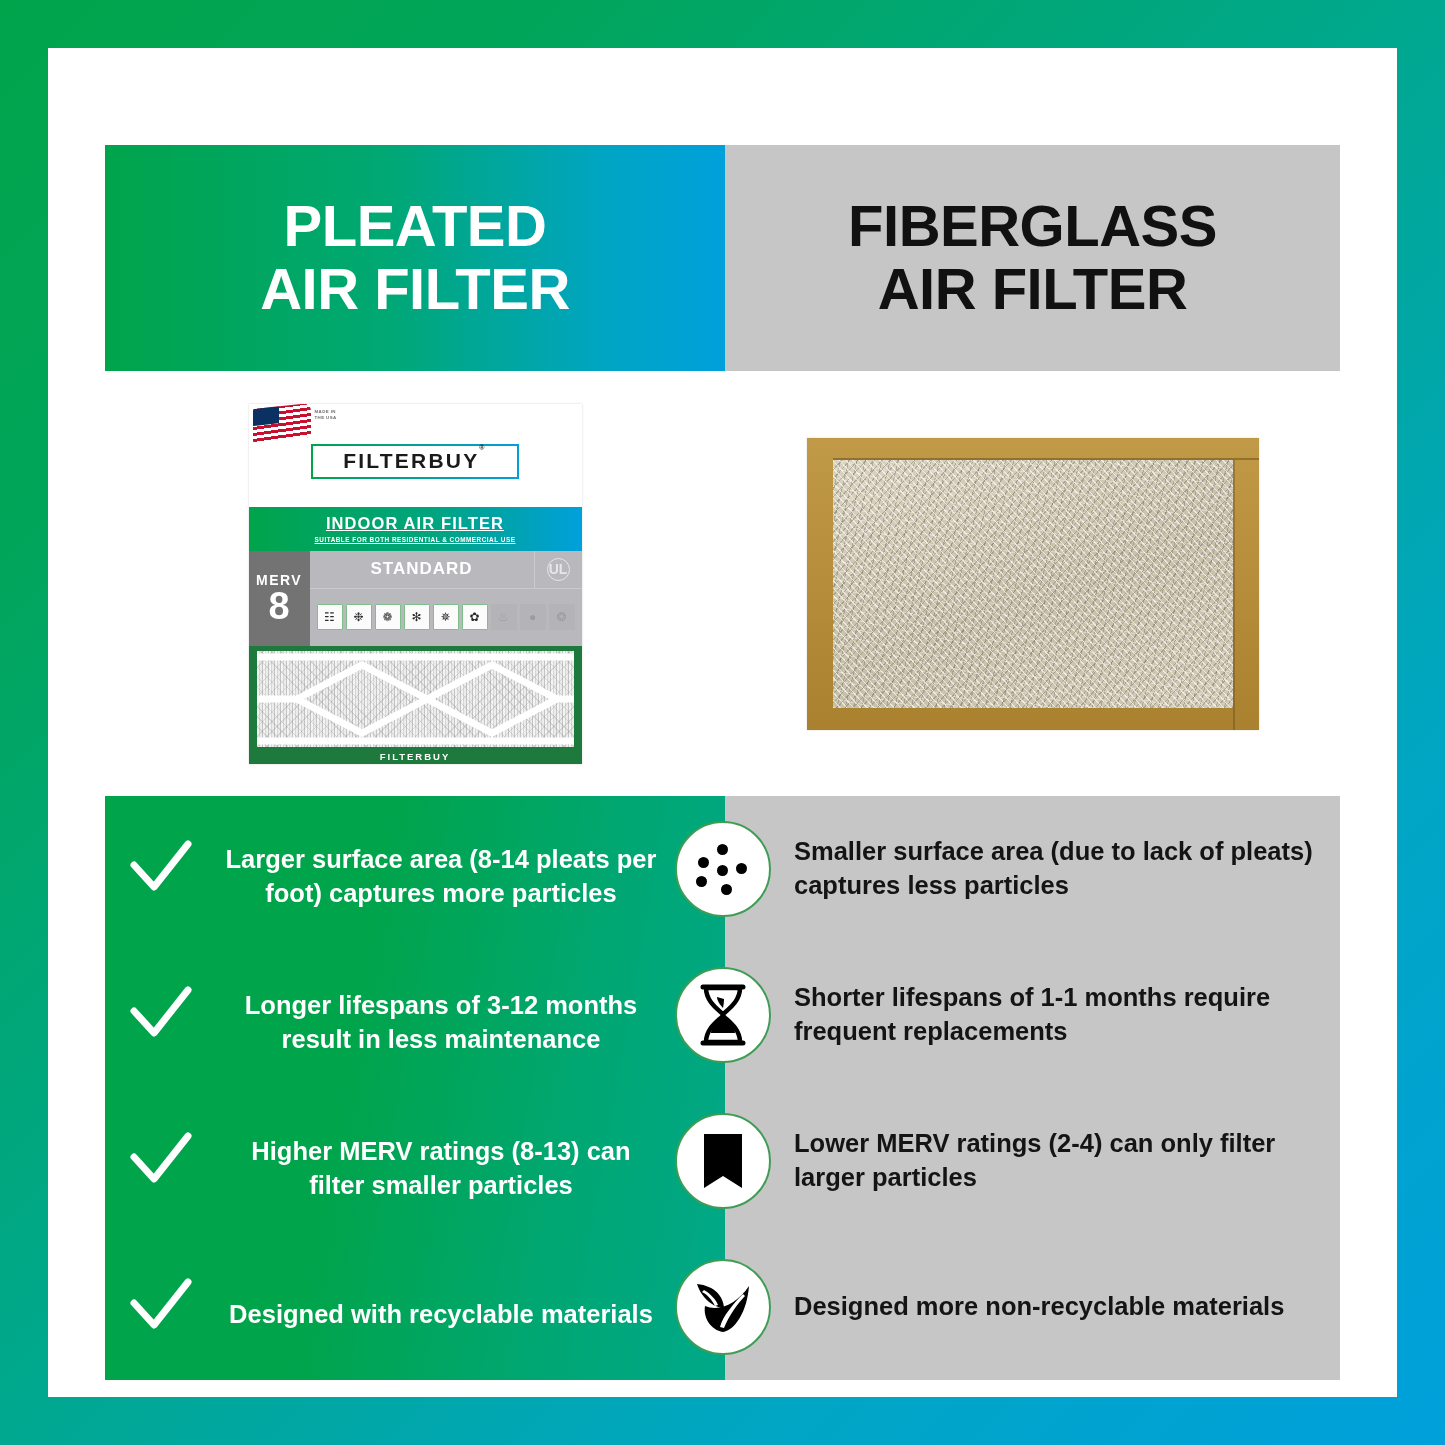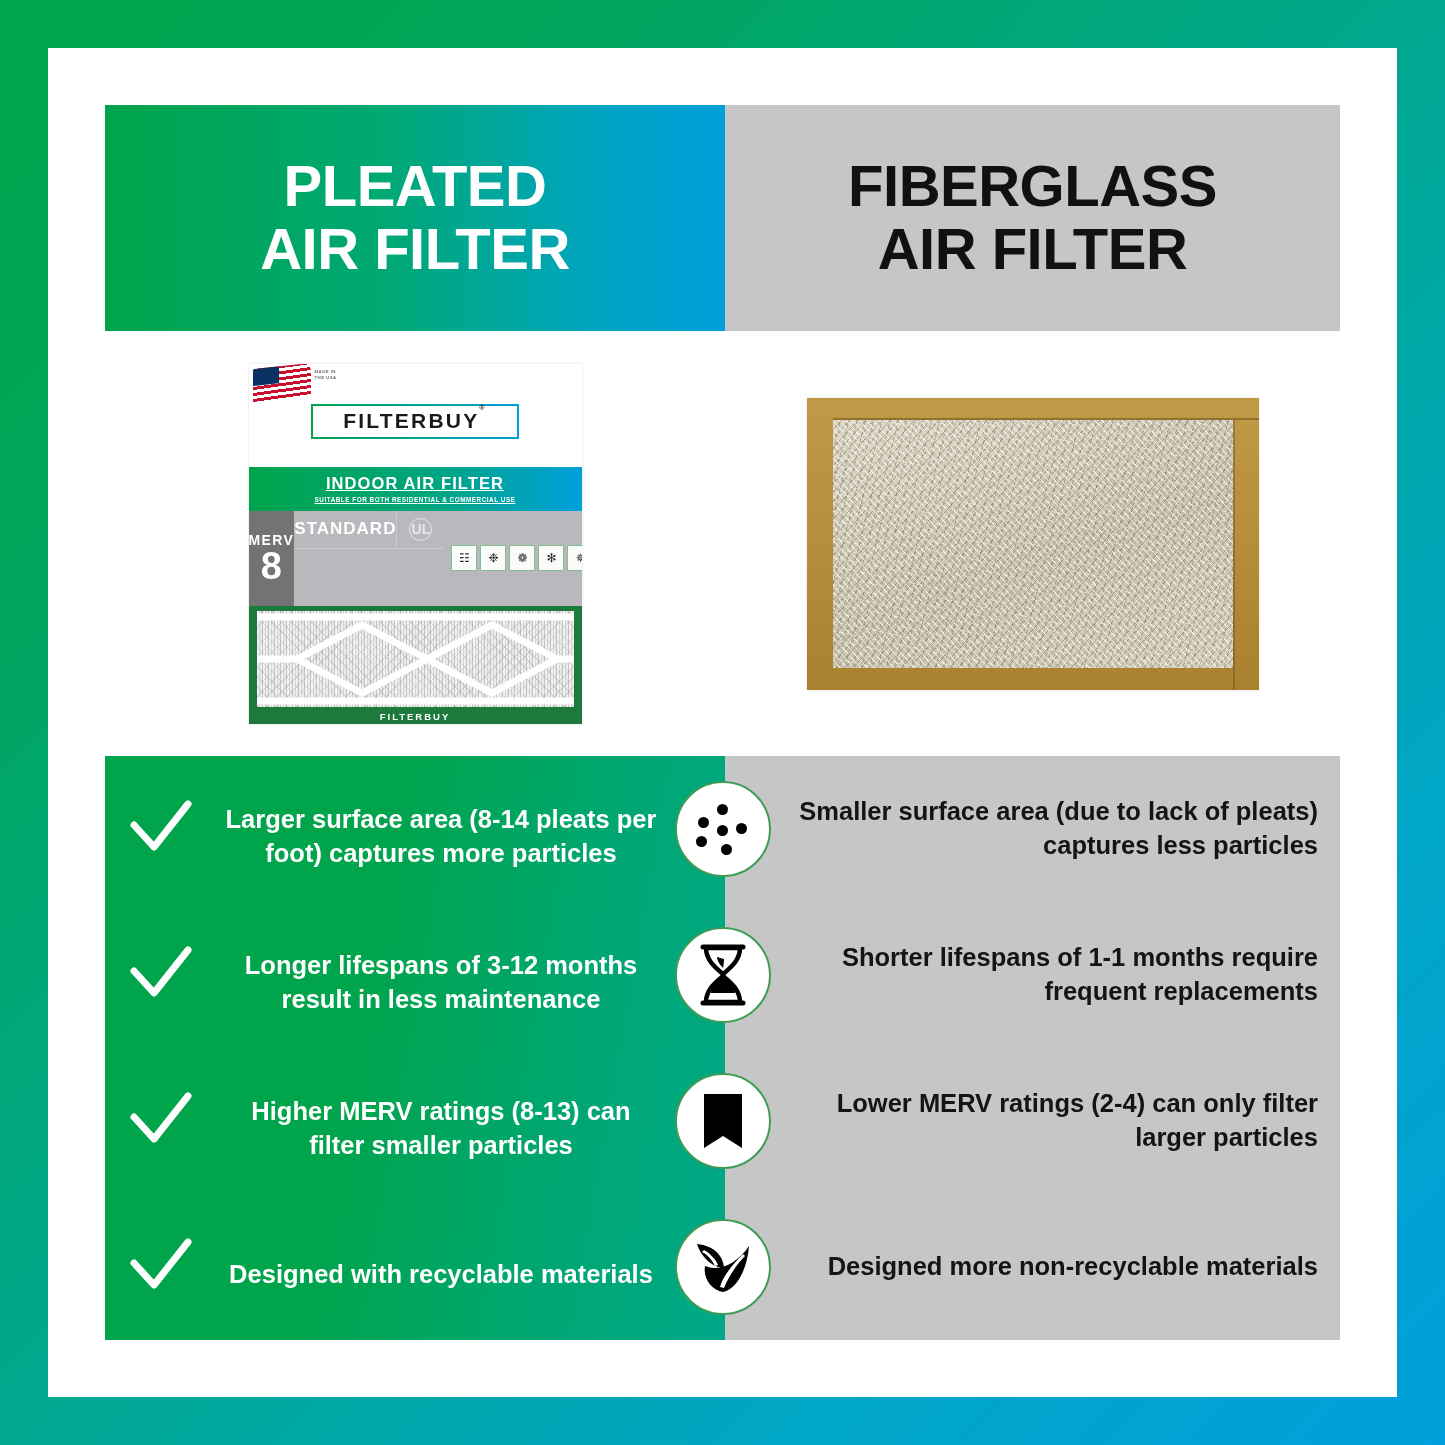--- a/index.html
+++ b/index.html
@@ -33,20 +33,21 @@
     top: 57px;    
     width: 1235px;
     height: 1235px;
   }
 
   
   .headers {
     display: flex;
     height: 226px;
     width: 100%;
+    margin-top: 40px;
   }
   .hdr {
     display: flex;
     align-items: center;
     justify-content: center;
     text-align: center;
   }
   .hdr-left {
     width: 620px;
     background: linear-gradient(90deg, #00a44b 0%, #00a873 45%, #00a5c2 80%, #00a0dc 100%);
@@ -174,21 +175,21 @@
     width: 66px;
     background: #737373;
     display: flex;
     flex-direction: column;
     align-items: center;
     justify-content: center;
     color: #ffffff;
   }
   .fb-merv-label { font-size: 14px; font-weight: bold; letter-spacing: 1.4px; }
   .fb-merv-num { font-size: 38px; font-weight: bold; line-height: .95; }
-  .fb-spec-right { flex: 1; display: flex; }
+  .fb-spec-right { flex: 1; display: flex; flex-direction: column; }
   .fb-grade-row {
     height: 38px;
     display: flex;
     align-items: center;
     border-bottom: 1px solid #c9c9ce;
   }
   .fb-grade {
     flex: 1;
     text-align: center;
     font-size: 17px;
@@ -365,21 +366,21 @@
     width: 115px;
     display: flex;
     align-items: center;
     justify-content: center;
     flex-shrink: 0;
     position: relative;
     z-index: 4;
   }
   .row-text-right {
     flex: 1;
-    text-align: right;
+    text-align: left;
     color: #141414;
     font-size: 25.5px;
     font-weight: bold;
     line-height: 1.32;
     padding: 0 22px 0 14px;
   }
 
   .bubble {
     position: relative;
     width: 96px;

